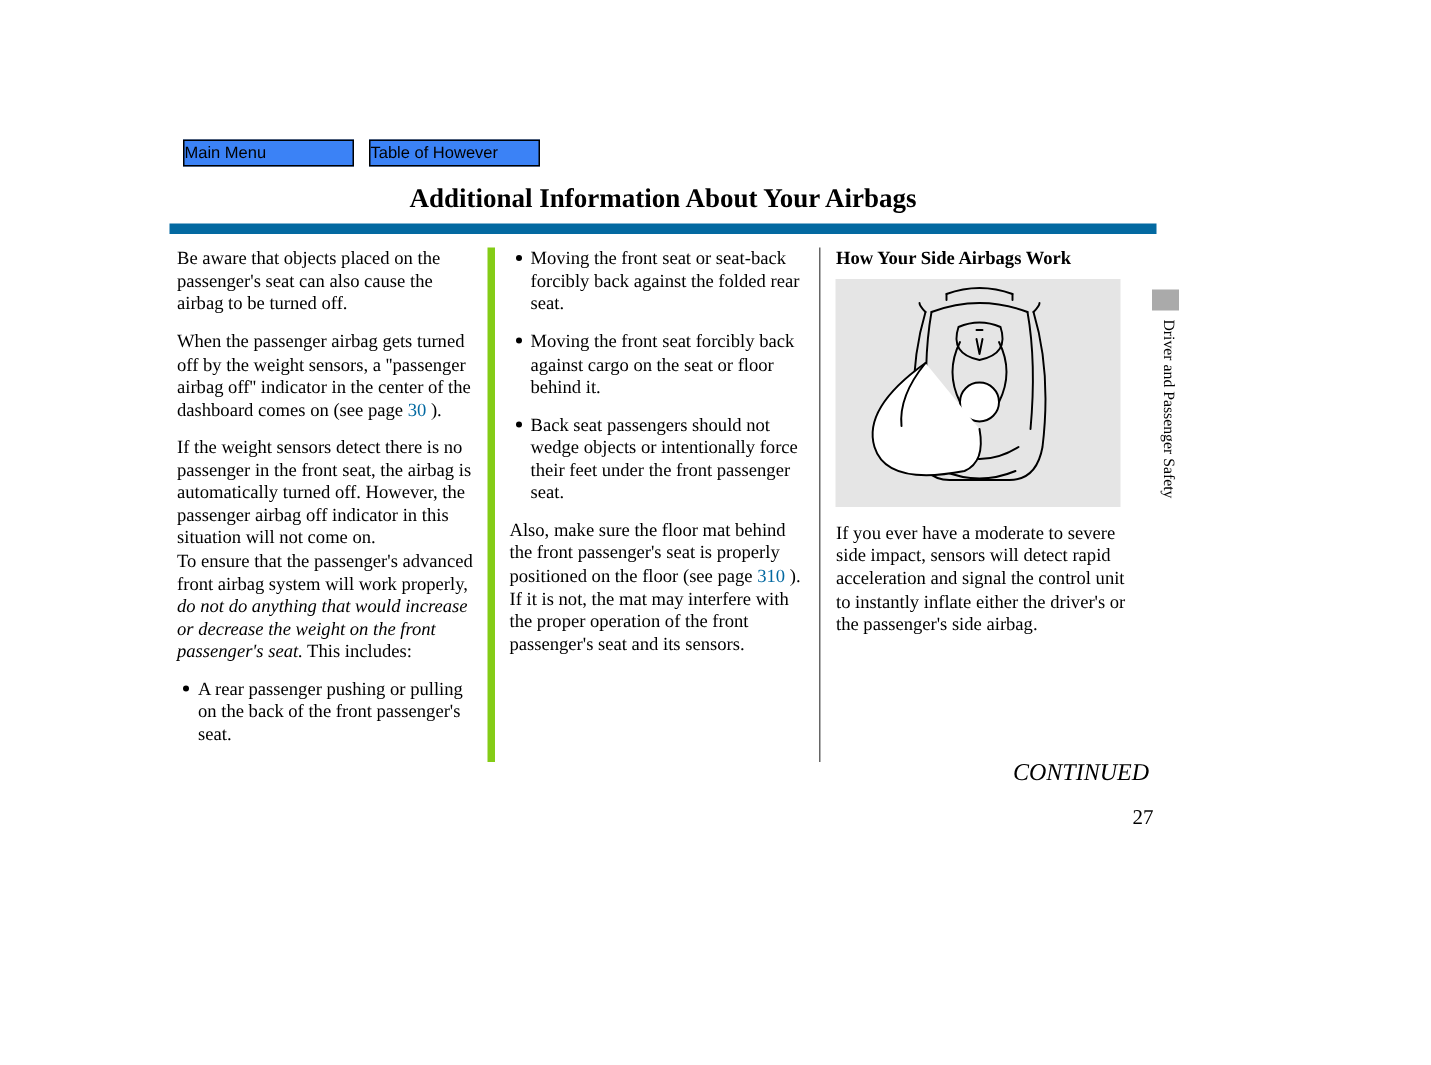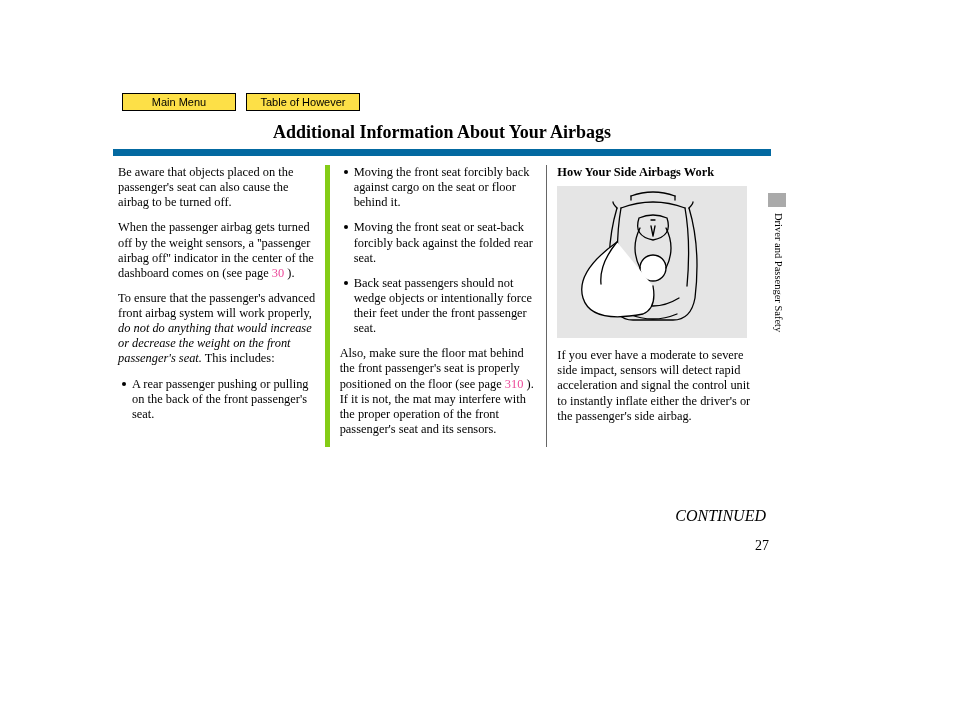--- a/index.html
+++ b/index.html
@@ -16,25 +16,24 @@
   .nav-buttons {
     position: absolute;
     top: 93px;
     left: 122px;
     display: flex;
     gap: 10px;
   }
   .nav-button {
     font-family: Arial, sans-serif;
     font-size: 11px;
-    background: #fde047;
+    background: #3b82f6;
     border: 1px solid #000;
     padding: 2px 0;
     width: 112px;
-    text-align: center;
     cursor: pointer;
   }
   .title-bar {
     position: absolute;
     top: 122px;
     left: 113px;
     width: 658px;
     border-bottom: 7px solid #0369a1;
     padding-bottom: 6px;
     text-align: center;
@@ -51,21 +50,21 @@
     line-height: 1.22;
   }
   .col {
     padding: 0 10px 0 0;
   }
   .col1 { width: 216px; border-right: 5px solid #84cc16; padding-right: 6px;}
   .col2 { width: 216px; border-right: 1px solid #666; padding-left: 10px; padding-right: 6px;}
   .col3 { width: 216px; padding-left: 10px;}
   p { margin: 0 0 10px 0; }
   .bold-italic { font-weight: normal; font-style: italic; }
-  .link { color: #ec4899; text-decoration: none; }
+  .link { color: #0369a1; text-decoration: none; }
   ul.bullets { margin: 0 0 10px 0; padding: 0 0 0 14px; list-style: none;}
   ul.bullets li { position: relative; margin: 0 0 10px 0; padding-left: 0;}
   ul.bullets li::before {
     content: "";
     position: absolute;
     left: -10px;
     top: 5px;
     width: 4px;
     height: 4px;
     background: #000;
@@ -127,32 +126,33 @@
 </div>
 
 <div class="title-bar">Additional Information About Your Airbags</div>
 
 <div class="columns">
   <div class="col col1">
     <p>Be aware that objects placed on the passenger's seat can also cause the airbag to be turned off.</p>
     <p>
       <span>When the passenger airbag gets turned off by the weight sensors, a ''passenger airbag off'' indicator in the center of the dashboard comes on (see page </span><a class="link">30</a><span> ).</span>
     </p>
+    <p style="margin-bottom:0">If the weight sensors detect there is no passenger in the front seat, the airbag is automatically turned off. However, the passenger airbag off indicator in this situation will not come on.</p>
     <p>
       <span>To ensure that the passenger's advanced front airbag system will work properly, </span><span class="bold-italic">do not do anything that would increase or decrease the weight on the front passenger's seat.</span><span> This includes:</span>
     </p>
     <ul class="bullets">
       <li>A rear passenger pushing or pulling on the back of the front passenger's seat.</li>
     </ul>
   </div>
 
   <div class="col col2">
     <ul class="bullets">
+      <li>Moving the front seat or seat-back forcibly back against the folded rear seat.</li>
       <li>Moving the front seat forcibly back against cargo on the seat or floor behind it.</li>
-      <li>Moving the front seat or seat-back forcibly back against the folded rear seat.</li>
       <li>Back seat passengers should not wedge objects or intentionally force their feet under the front passenger seat.</li>
     </ul>
     <p>
       <span>Also, make sure the floor mat behind the front passenger's seat is properly positioned on the floor (see page </span><a class="link">310</a><span> ). If it is not, the mat may interfere with the proper operation of the front passenger's seat and its sensors.</span>
     </p>
   </div>
 
   <div class="col col3">
     <div class="section-head">How Your Side Airbags Work</div>
     <div class="illus">

